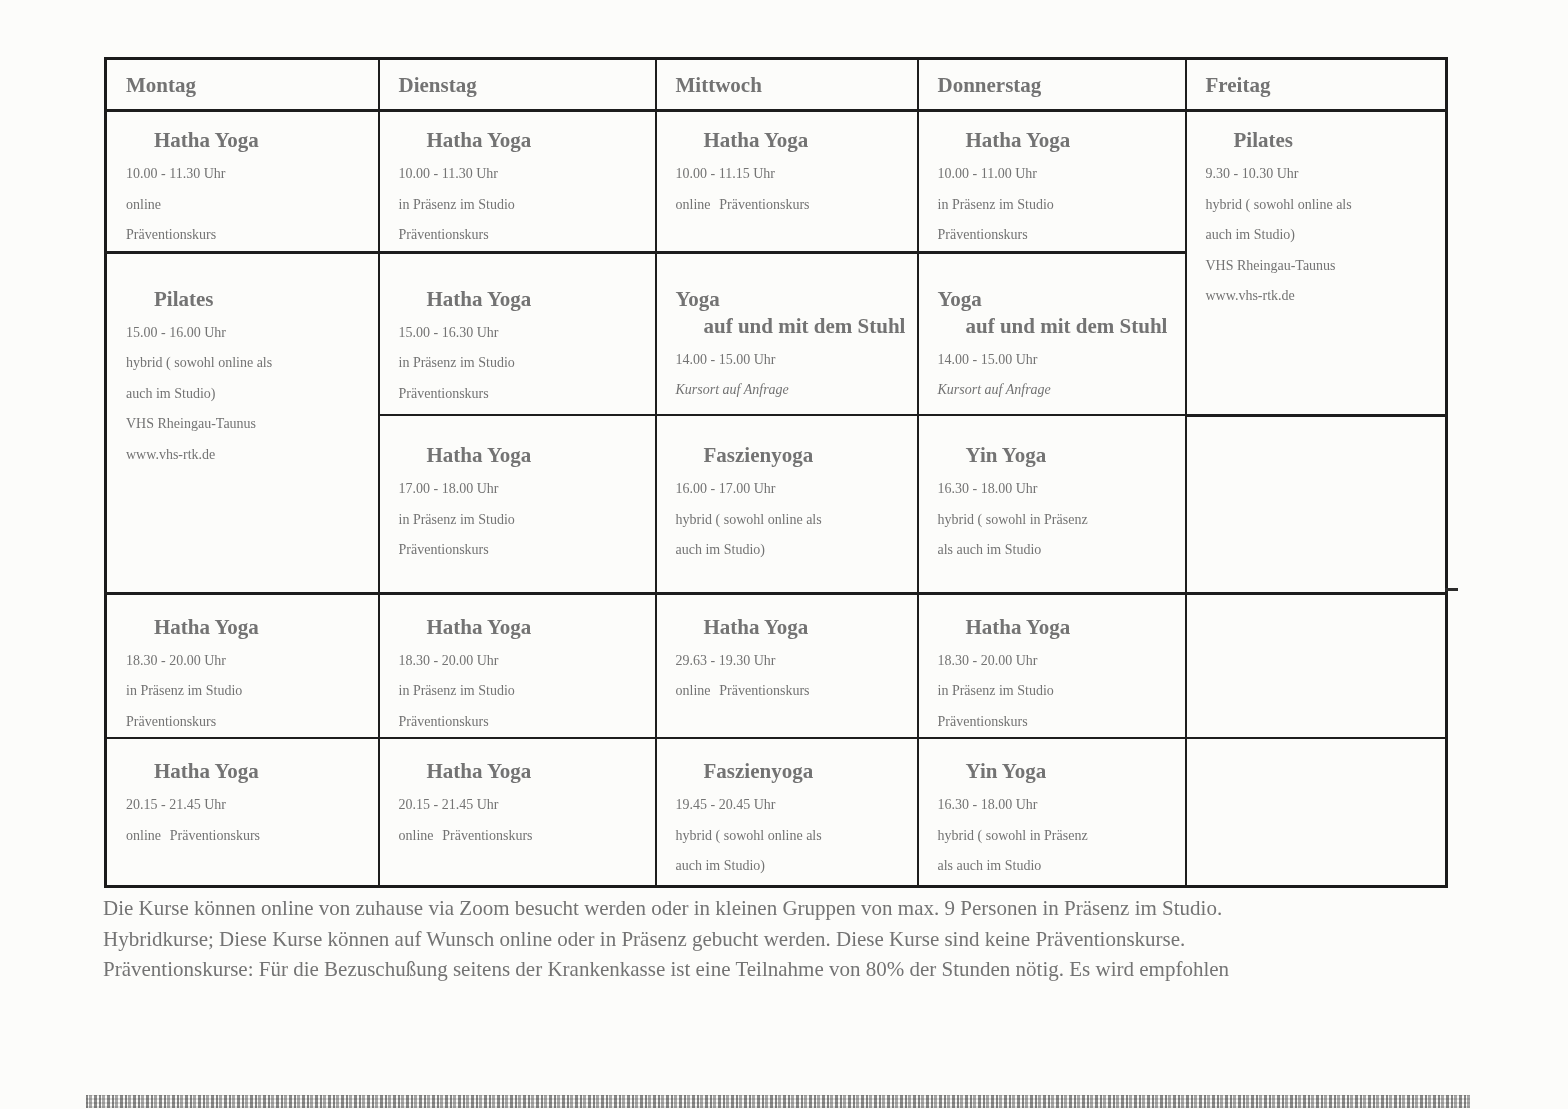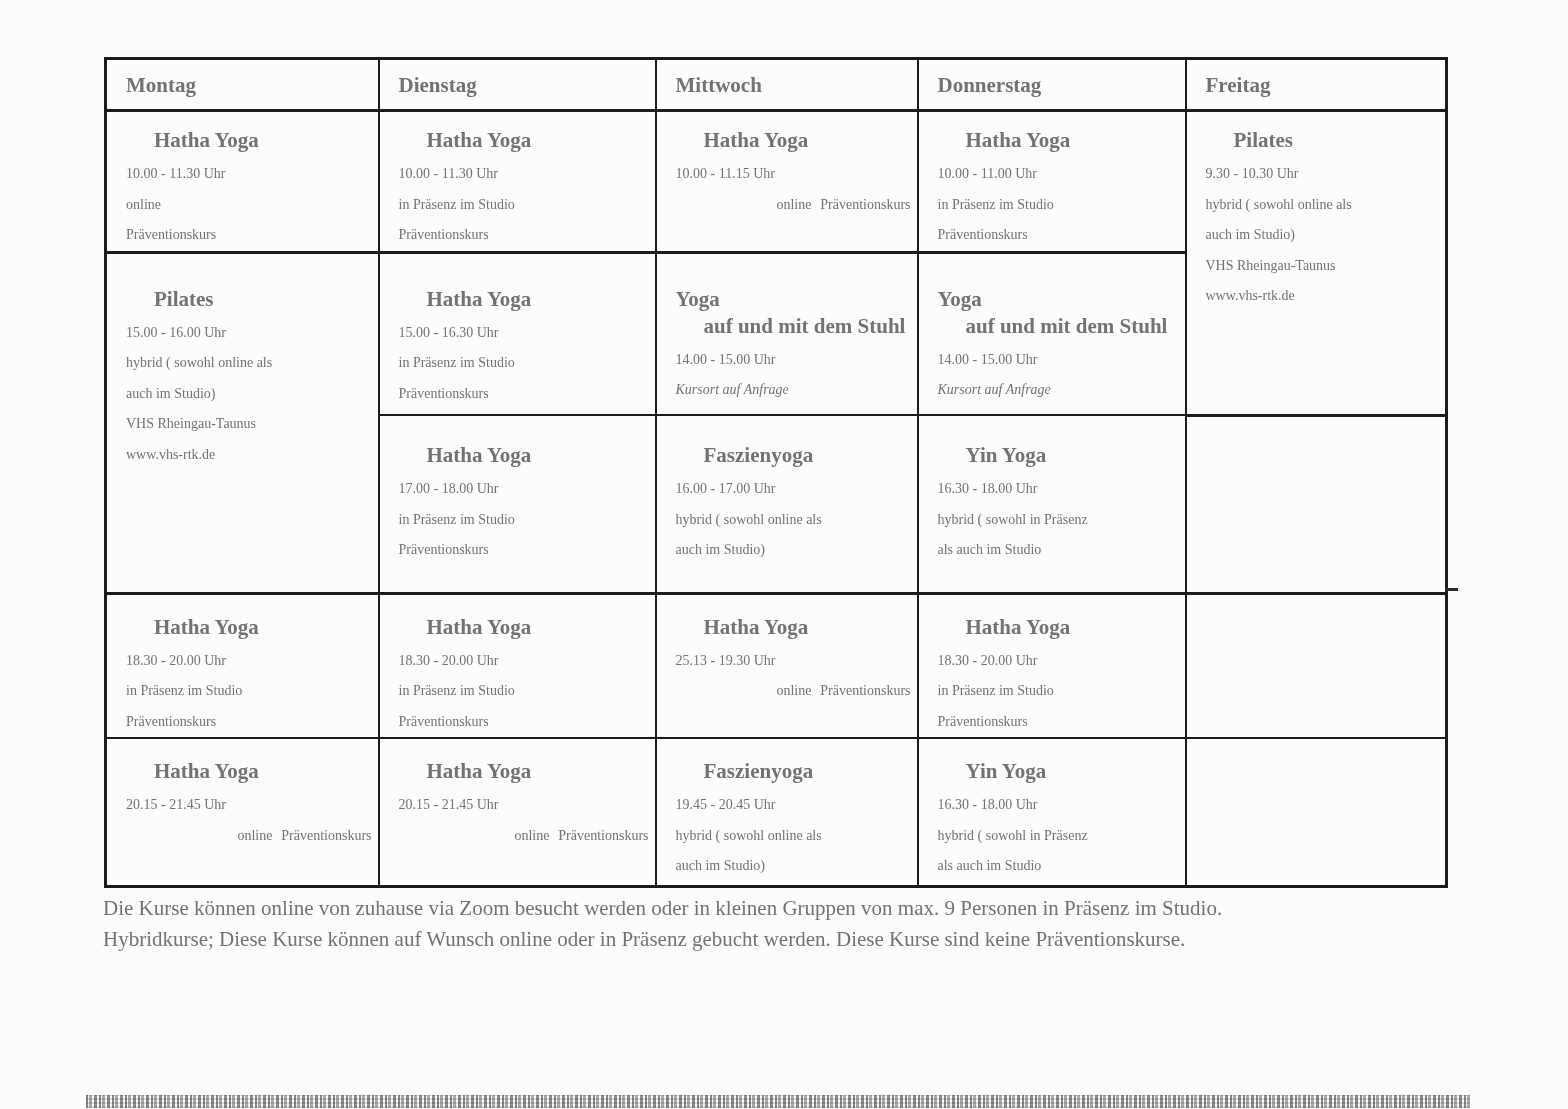--- a/index.html
+++ b/index.html
@@ -37,21 +37,21 @@
   tr.r5  { height:148px; }
   tr.r1 td { border-bottom-width:3px; }
   tr.r3 td, td.span-mid { border-bottom-width:3px; }
   td.p2 { padding-top:32px; }
   td.p3 { padding-top:26px; }
   td.p4 { padding-top:19px; }
   td.p5 { padding-top:19px; }
   .c-title { font-weight:bold; font-size:21px; line-height:27px; }
   .c-title.mb { margin-bottom:5px;margin-left:28px; }
   .c-line  { font-size:14px; line-height:30.5px; }
-  .c-line.wsp { word-spacing:0.38em;text-align:right; }
+  .c-line.wsp { word-spacing:0.38em; }
   .c-line.italic { font-style:italic; }
   .notes {
     position:absolute; left:103px; top:893px;
     width:1230px;
     font-size:21px; line-height:30.5px;
   }
   .edge-tick {
     position:absolute; left:1445px; top:588px;
     width:13px; height:3px; background:#2b2b2b;
   }
@@ -180,21 +180,21 @@
           <div class="c-line">Präventionskurs</div>
         </td>
         <td class="p4">
           <div class="c-title mb">Hatha Yoga</div>
           <div class="c-line">18.30 - 20.00 Uhr</div>
           <div class="c-line">in Präsenz im Studio</div>
           <div class="c-line">Präventionskurs</div>
         </td>
         <td class="p4">
           <div class="c-title mb">Hatha Yoga</div>
-          <div class="c-line">25.13 - 19.30 Uhr</div>
+          <div class="c-line">29.63 - 19.30 Uhr</div>
           <div class="c-line wsp">online Präventionskurs</div>
         </td>
         <td class="p4">
           <div class="c-title mb">Hatha Yoga</div>
           <div class="c-line">18.30 - 20.00 Uhr</div>
           <div class="c-line">in Präsenz im Studio</div>
           <div class="c-line">Präventionskurs</div>
         </td>
         <td></td>
       </tr>
@@ -222,18 +222,19 @@
           <div class="c-line">als auch im Studio</div>
         </td>
         <td></td>
       </tr>
     </tbody>
   </table>
 
   <div class="notes">
     <div>Die Kurse können online von zuhause via Zoom besucht werden oder in kleinen Gruppen von max. 9 Personen in Präsenz im Studio.</div>
     <div>Hybridkurse; Diese Kurse können auf Wunsch online oder in Präsenz gebucht werden. Diese Kurse sind keine Präventionskurse.</div>
+    <div>Präventionskurse: Für die Bezuschußung seitens der Krankenkasse ist eine Teilnahme von 80% der Stunden nötig. Es wird empfohlen</div>
   </div>
 
   <div class="edge-tick"></div>
   <div class="scan-noise-bar"></div>
 
 </div>
 
 </body></html>

